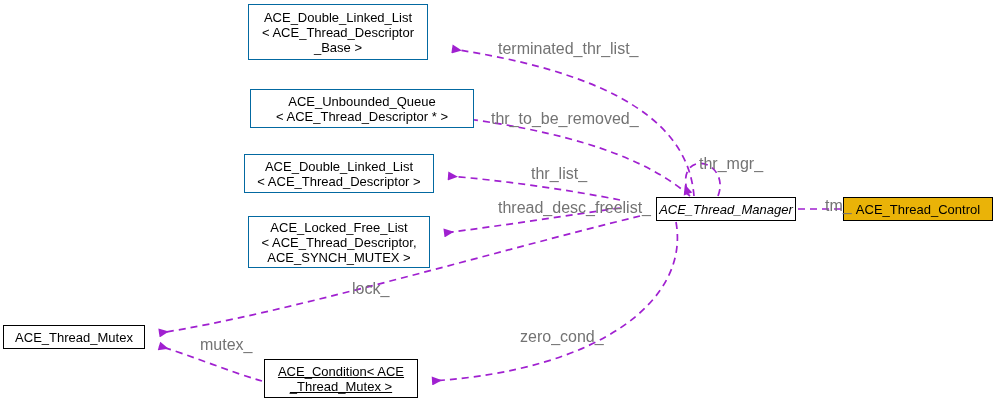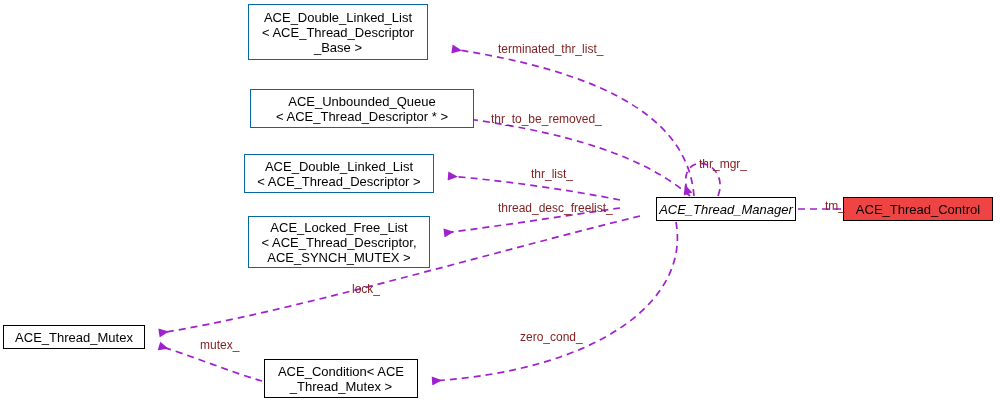--- a/index.html
+++ b/index.html
@@ -39,27 +39,27 @@
     z-index: 3;
   }
   .node.red {
     border: 1px solid #0369a1;
   }
   .node.black {
     border: 1px solid #000000;
   }
   .node.gray {
     border: 1px solid #000000;
-    background: #ef4444;
+    background: #eab308;
   }
   .edge-label {
     position: absolute;
-    font-size: 12px;
+    font-size: 16px;
     line-height: 14px;
-    color: #7f1d1d;
+    color: #737373;
     background: transparent;
     white-space: pre;
     z-index: 4;
     padding-left: 28px;
   }
 </style>
 </head>
 <body>
 
 <div id="diagram-root">
@@ -100,21 +100,21 @@
   <div class="node red" style="left:248px; top:216px; width:182px; height:52px;">ACE_Locked_Free_List
 &lt; ACE_Thread_Descriptor,
 ACE_SYNCH_MUTEX &gt;</div>
 
   <div class="node black" style="left:656px; top:197px; width:140px; height:24px;font-style:italic;">ACE_Thread_Manager</div>
 
   <div class="node gray" style="left:843px; top:197px; width:150px; height:24px;">ACE_Thread_Control</div>
 
   <div class="node black" style="left:3px; top:325px; width:142px; height:24px;">ACE_Thread_Mutex</div>
 
-  <div class="node black" style="left:264px; top:359px; width:154px; height:39px;">ACE_Condition&lt; ACE
+  <div class="node black" style="left:264px; top:359px; width:154px; height:39px;text-decoration:underline;">ACE_Condition&lt; ACE
 _Thread_Mutex &gt;</div>
 
   <div class="edge-label" style="left:470px; top:42px;">terminated_thr_list_</div>
   <div class="edge-label" style="left:463px; top:112px;">thr_to_be_removed_</div>
   <div class="edge-label" style="left:503px; top:167px;">thr_list_</div>
   <div class="edge-label" style="left:461px; top:201px;margin-left:9px;">thread_desc_freelist_</div>
   <div class="edge-label" style="left:671px; top:157px;">thr_mgr_</div>
   <div class="edge-label" style="left:797px; top:199px;">tm_</div>
   <div class="edge-label" style="left:324px; top:282px;">lock_</div>
   <div class="edge-label" style="left:172px; top:338px;text-align:center;">mutex_</div>

